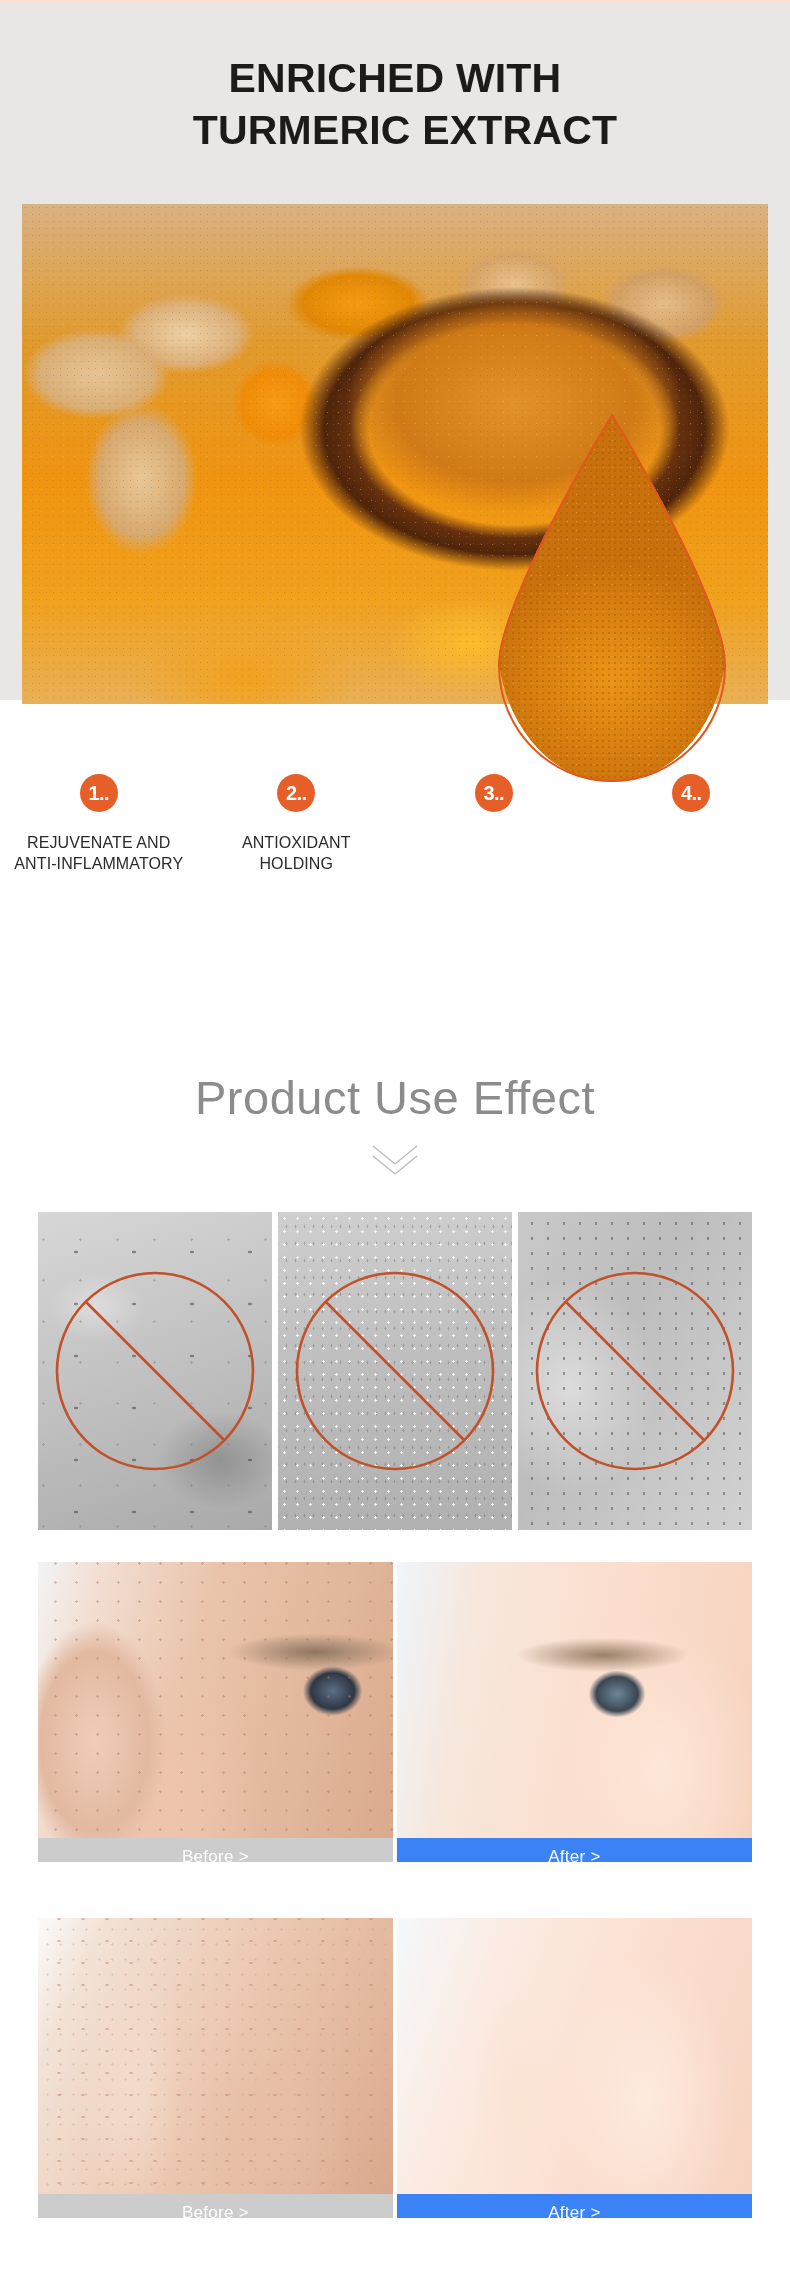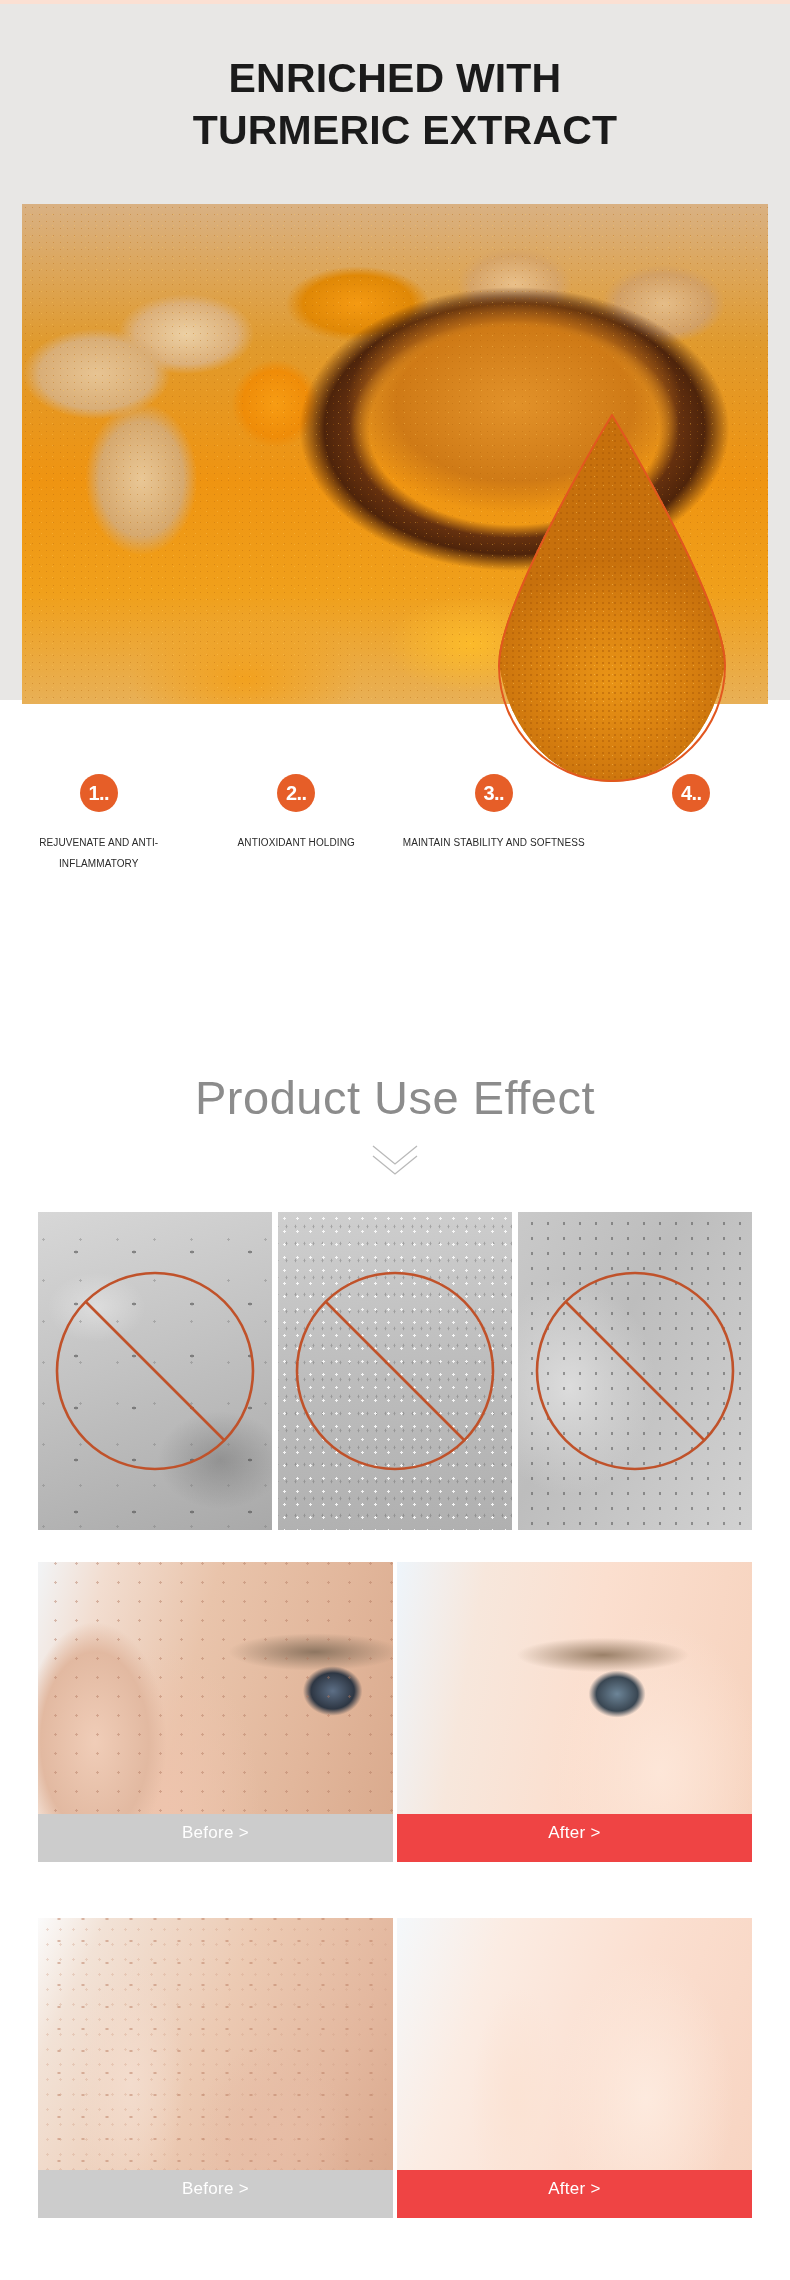--- a/index.html
+++ b/index.html
@@ -149,21 +149,21 @@
     font-size: 20px;
     font-weight: 600;
     line-height: 38px;
     text-align: center;
     letter-spacing: -0.5px;
   }
   .feature-label {
     margin-top: 20px;
     text-align: center;
     color: #2a2a2a;
-    font-size: 10px;
+    font-size: 16px;
     line-height: 21px;
     letter-spacing: 0.1px;
   }
 
   
   .section-effect {
     position: absolute;
     top: 992px; left: 0;
     width: 790px;
     height: 1288px;
@@ -313,29 +313,29 @@
     background:
       radial-gradient(ellipse 110px 180px at 70% 60%, #fdeade 0%, rgba(253,234,222,0) 80%),
       radial-gradient(ellipse 60px 150px at 34% 62%, #fbe3d4 0%, rgba(251,227,212,0) 78%),
       linear-gradient(110deg, #f4f8fb 0%, #fbece3 24%, #fbdfd0 58%, #f7d3c0 100%);
   }
 
   .ba-label {
     position: absolute;
     left: 0; bottom: 0;
     width: 100%;
-    height: 48px;
+    height: 24px;
     line-height: 38px;
     text-align: center;
     color: #ffffff;
     font-size: 17px;
     letter-spacing: 0.3px;
   }
   .ba-label.before { background: #cccccc; }
-  .ba-label.after  { background: #ef4444; }
+  .ba-label.after  { background: #3b82f6; }
 </style>
 </head>
 <body>
 
 <div id="page">
 
   <div class="top-strip"></div>
 
   <section class="section-ingredient">
 
@@ -364,21 +364,20 @@
         <div class="feature-label">REJUVENATE AND ANTI-INFLAMMATORY</div>
       </div>
 
       <div class="feature">
         <div class="badge">2..</div>
         <div class="feature-label">ANTIOXIDANT HOLDING</div>
       </div>
 
       <div class="feature">
         <div class="badge">3..</div>
-        <div class="feature-label">MAINTAIN STABILITY AND SOFTNESS</div>
       </div>
 
       <div class="feature">
         <div class="badge">4..</div>
       </div>
 
     </div>
   </section>
 
   <section class="section-effect">

